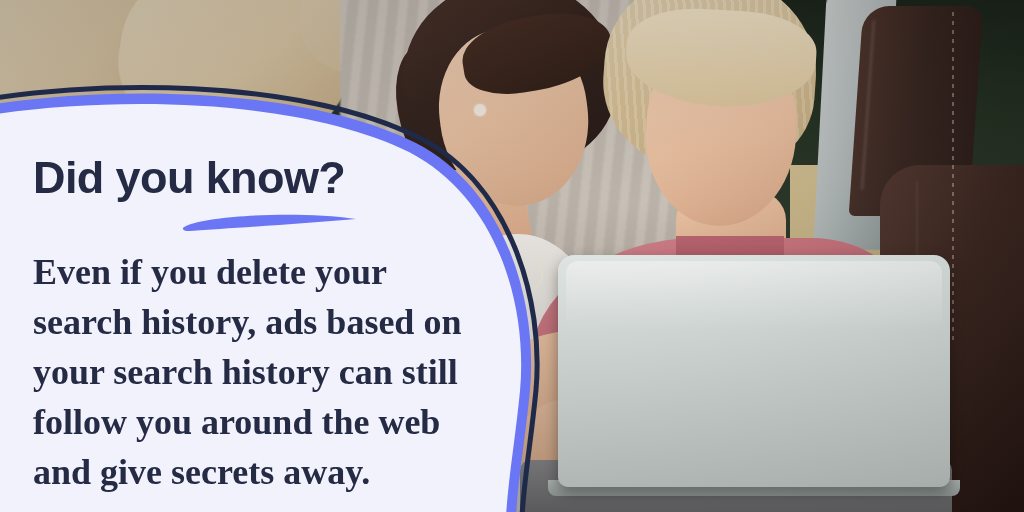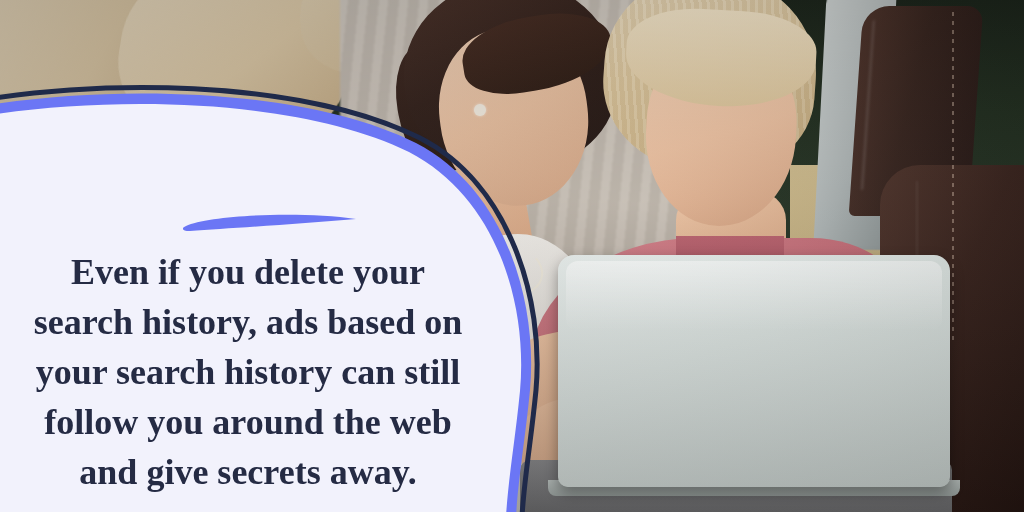--- a/index.html
+++ b/index.html
@@ -265,21 +265,20 @@
     white-space:nowrap;
   }
   .body-text{
     position:absolute; left:33px; top:247px;
     width:430px;
     font-family:"Liberation Serif", serif;
     font-weight:700;
     font-size:36px;
     line-height:50px;
     color:#252B44;
-    text-align:center;
   }
 </style>
 </head>
 <body>
 
 <div id="card">
 
   <div class="photo">
     <div class="wall-green"></div>
     <div class="wall-cream"></div>
@@ -355,16 +354,17 @@
                L -40 556 Z" fill="#F2F2FC"></path>
 
       <path d="M 186 226
                C 210 215, 300 211, 356 219
                C 300 224, 230 228, 190 231
                C 182 231, 181 228, 186 226 Z" fill="#6B76F5"></path>
     </g>
   </svg>
 
   <div class="content">
+    <div class="heading">Did you know?</div>
     <div class="body-text">Even if you delete your search history, ads based on your search history can still follow you around the web and give secrets away.</div>
   </div>
 
 </div>
 
 </body></html>

